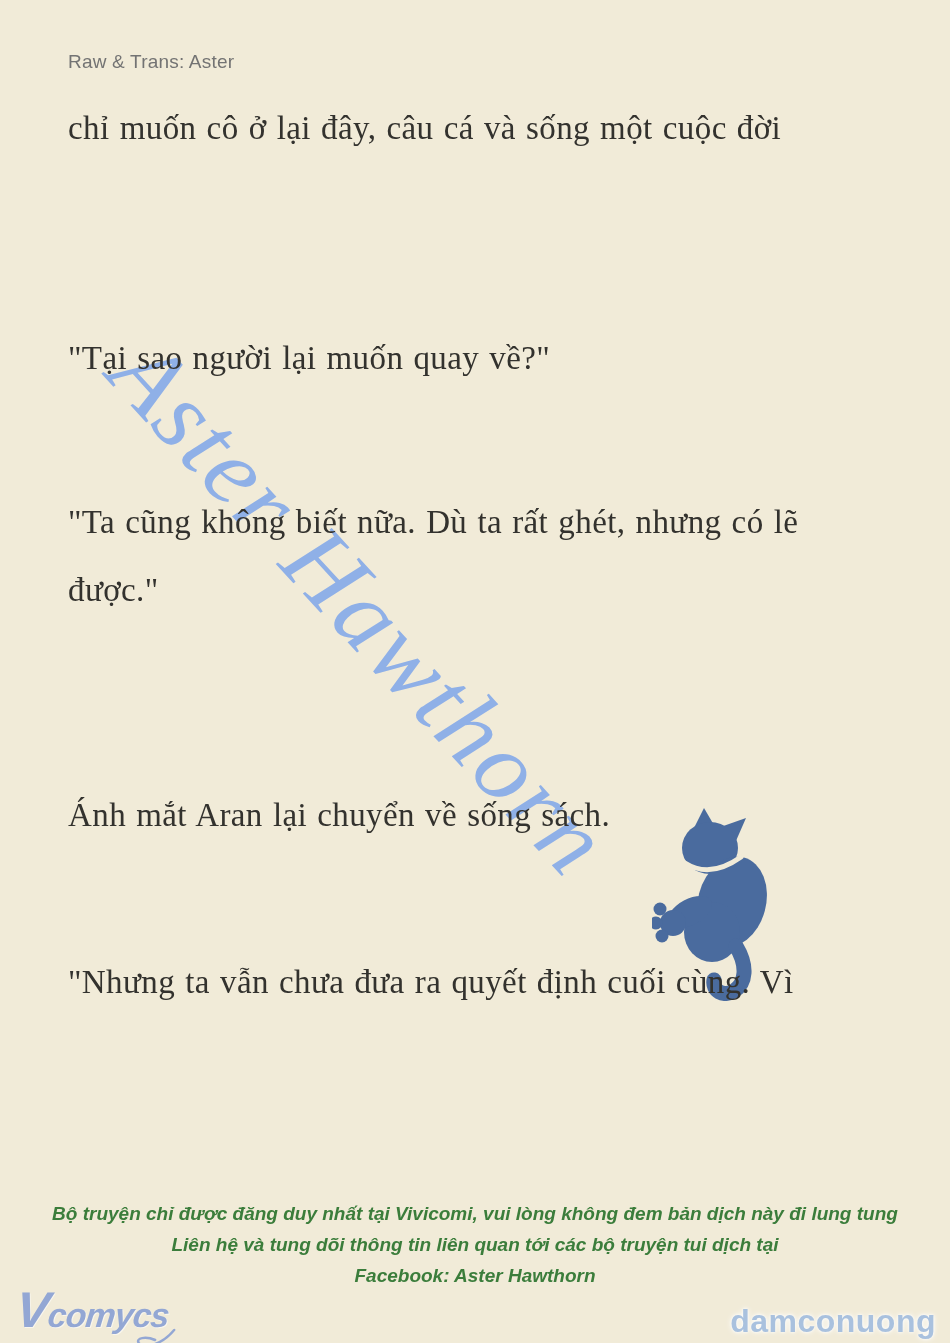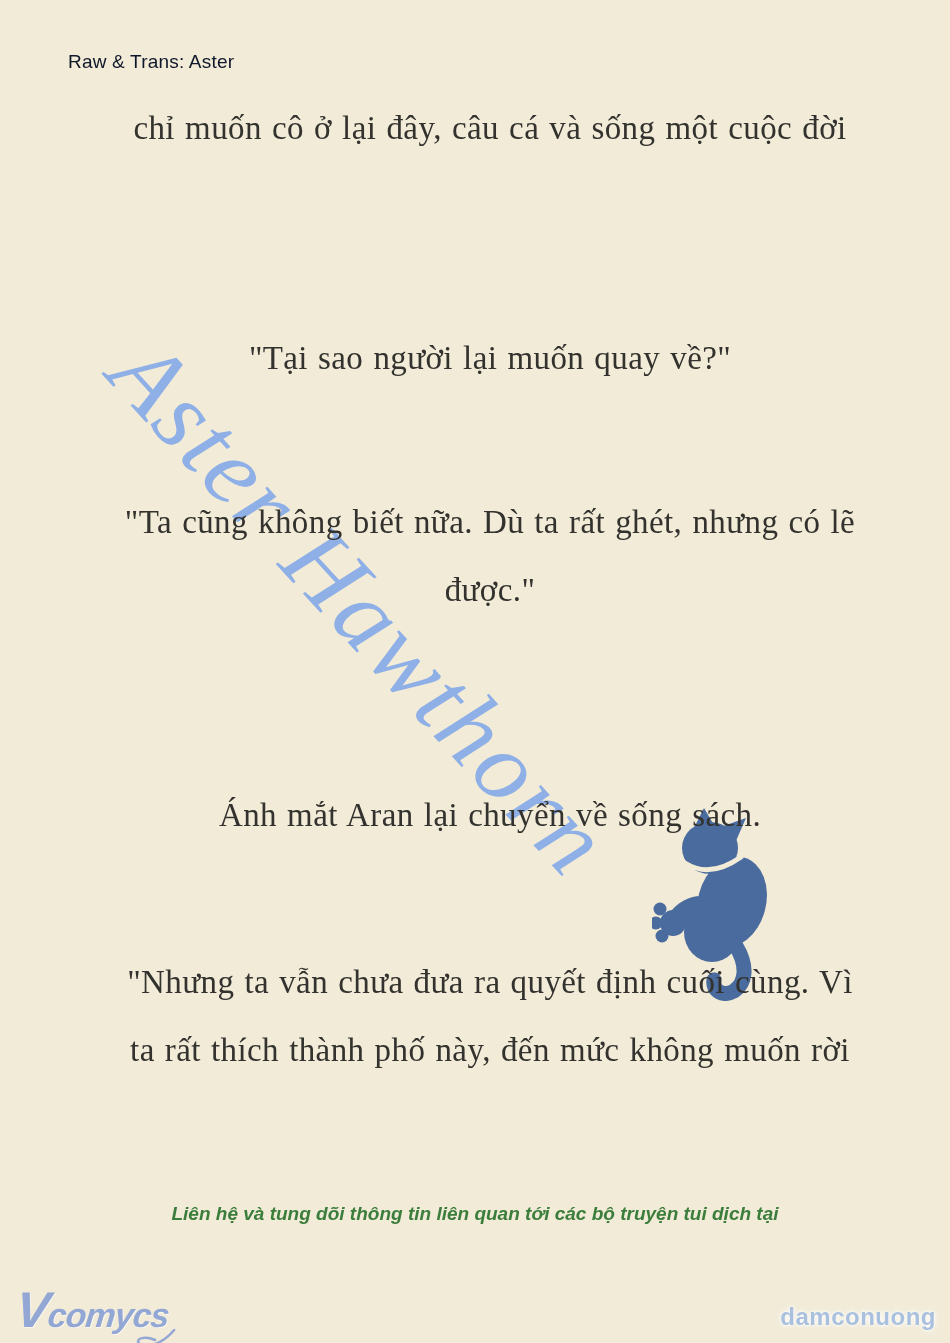--- a/index.html
+++ b/index.html
@@ -16,30 +16,30 @@
   body{
     position:relative;
     background:var(--bg);
     overflow:hidden;
     font-family:"Liberation Serif","DejaVu Serif",serif;
     color:var(--text);
   }
   .credit{
     position:absolute;left:68px;top:51px;
     font-family:"Liberation Sans","DejaVu Sans",sans-serif;
-    font-size:19px;color:#0f172a;letter-spacing:.2px;
+    font-size:19px;color:#737373;letter-spacing:.2px;
     z-index:3;
   }
   .para{
     position:absolute;left:68px;right:38px;
     font-size:33px;line-height:68px;
     letter-spacing:.4px;word-spacing:1.5px;
     z-index:2;
   }
-  .para .line{white-space:nowrap;text-align:center;}
+  .para .line{white-space:nowrap;}
   .p1{top:94px;}
   .p2{top:324px;}
   .p3{top:488px;}
   .p4{top:781px;}
   .p5{top:948px;}
   .watermark{
     position:absolute;left:172px;top:316px;
     transform:rotate(47.5deg);transform-origin:0 0;
     font-size:100px;font-style:italic;letter-spacing:3px;
     color:var(--watermark-color);opacity:.88;
@@ -67,21 +67,21 @@
     transform:skewX(-6deg);
     text-shadow:1px 1px 0 rgba(255,255,255,.55);
     line-height:52px;
   }
   .logo .word{display:block;}
   .logo .word::first-letter{font-size:50px;}
   .logo-flourish{position:absolute;left:120px;top:44px;}
   .corner{
     position:absolute;right:14px;top:1303px;z-index:3;
     font-family:"Liberation Sans","DejaVu Sans",sans-serif;
-    font-weight:bold;font-size:24px;letter-spacing:.5px;
+    font-weight:bold;font-size:32px;letter-spacing:.5px;
     color:var(--corner-color);
     text-shadow:0 0 6px #ffffff,0 0 3px #ffffff;
   }
 </style>
 </head>
 <body>
 
 <div class="credit">Raw &amp; Trans: Aster</div>
 
 <div class="watermark">Aster Hawthorn</div>
@@ -115,25 +115,26 @@
   <div class="line">"Ta cũng không biết nữa. Dù ta rất ghét, nhưng có lẽ</div>
   <div class="line">được."</div>
 </div>
 
 <div class="para p4">
   <div class="line">Ánh mắt Aran lại chuyển về sống sách.</div>
 </div>
 
 <div class="para p5">
   <div class="line">"Nhưng ta vẫn chưa đưa ra quyết định cuối cùng. Vì</div>
-  <div class="line">ta rất thích thành phố này, đến mức không muốn rời</div>
 </div>
 
 <div class="footer">
+  <div>Bộ truyện chỉ được đăng duy nhất tại Vivicomi, vui lòng không đem bản dịch này đi lung tung</div>
   <div>Liên hệ và tung dõi thông tin liên quan tới các bộ truyện tui dịch tại</div>
+  <div>Facebook: Aster Hawthorn</div>
 </div>
 
 <div class="logo">
   <span class="word">Vcomycs</span>
   <svg class="logo-flourish" width="60" height="22" viewBox="0 0 60 22" xmlns="http://www.w3.org/2000/svg">
     <path d="M40,2 C30,16 12,22 6,15 C2,10 12,8 22,12" fill="none" stroke="currentColor" stroke-width="2.5" stroke-linecap="round"></path>
   </svg>
 </div>
 
 <div class="corner">damconuong</div>

